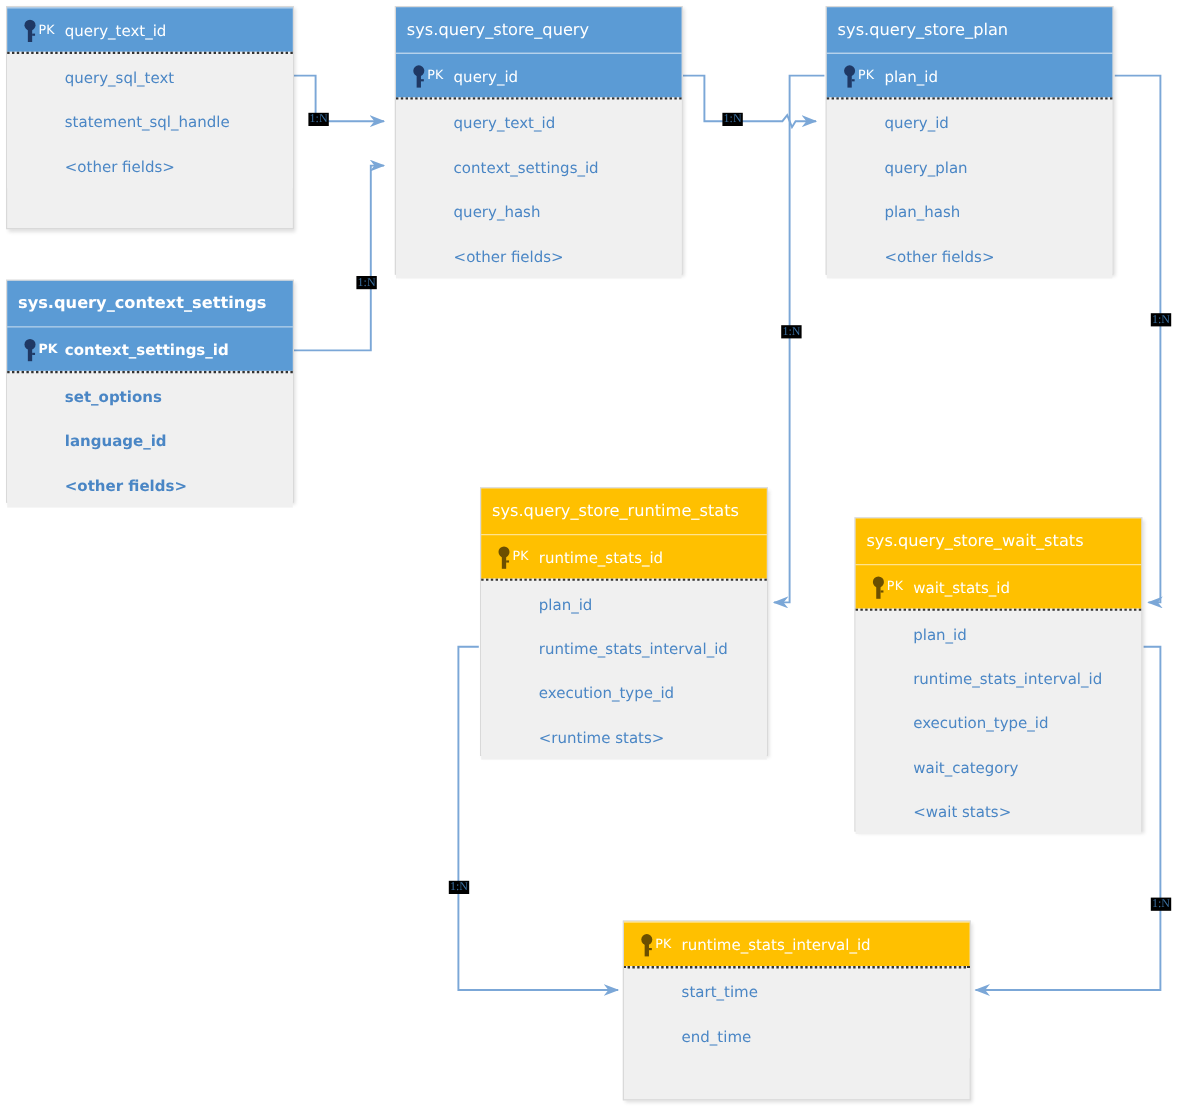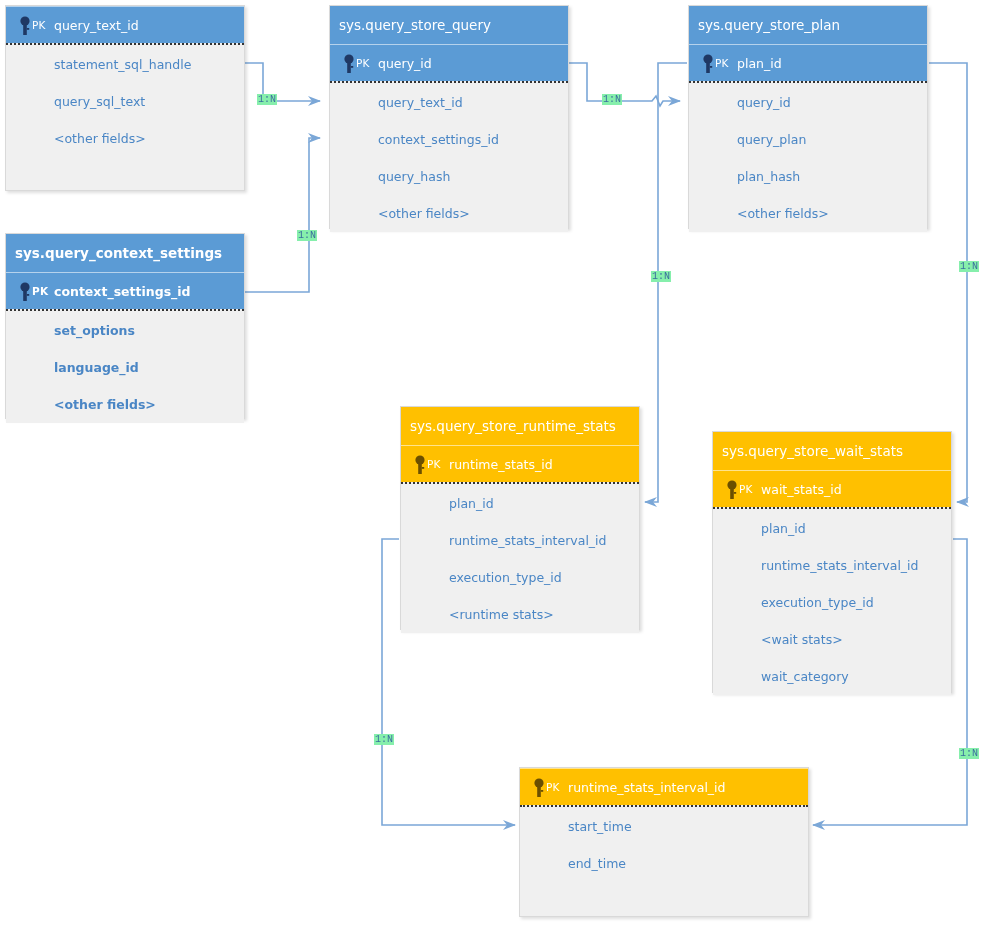--- a/index.html
+++ b/index.html
@@ -58,23 +58,23 @@
 
   .keyicon{position:absolute;left:13px;top:9px;width:12px;height:20px;}
   .pk-label{position:absolute;left:26px;top:0;font-size:10.5px;letter-spacing:0.2px;}
   .blue .pk-label{color:#FFFFFF;}
   .orange .pk-label{color:#FFFFFF;}
 
   .cardlabel{
     position:absolute;
     font-size:10px;
     color:#3A6E9E;
-    font-family:Liberation Mono, monospace;
+    font-family:Liberation Serif, serif;
     white-space:nowrap;
-    background:#86efac;
+    background:#000000;
     padding:0 1px;
   }
 </style>
 </head>
 <body>
 
 <div id="canvas">
 
   <svg id="links" viewBox="0 0 983 933" width="983" height="933">
     <defs>
@@ -112,22 +112,22 @@
     <div class="pk-row">
       <svg class="keyicon" viewBox="0 0 12 20">
         <circle cx="6" cy="5" r="4.6" fill="#1F3864"></circle>
         <rect x="4.2" y="7" width="3.6" height="12" fill="#1F3864"></rect>
         <rect x="7.8" y="12" width="2.4" height="1.8" fill="#1F3864"></rect>
       </svg>
       <span class="pk-label">PK</span>
       <span class="pkname">query_text_id</span>
     </div>
     <div class="fields">
+      <div class="field">query_sql_text</div>
       <div class="field">statement_sql_handle</div>
-      <div class="field">query_sql_text</div>
       <div class="field">&lt;other fields&gt;</div>
     </div>
   </div>
 
   <div class="entity blue" style="left:329px;top:5px;width:240px;height:224px;">
     <div class="hdr">sys.query_store_query</div>
     <div class="pk-row">
       <svg class="keyicon" viewBox="0 0 12 20">
         <circle cx="6" cy="5" r="4.6" fill="#1F3864"></circle>
         <rect x="4.2" y="7" width="3.6" height="12" fill="#1F3864"></rect>
@@ -208,22 +208,22 @@
         <rect x="4.2" y="7" width="3.6" height="12" fill="#6B4F00"></rect>
         <rect x="7.8" y="12" width="2.4" height="1.8" fill="#6B4F00"></rect>
       </svg>
       <span class="pk-label">PK</span>
       <span class="pkname">wait_stats_id</span>
     </div>
     <div class="fields">
       <div class="field">plan_id</div>
       <div class="field">runtime_stats_interval_id</div>
       <div class="field">execution_type_id</div>
+      <div class="field">wait_category</div>
       <div class="field">&lt;wait stats&gt;</div>
-      <div class="field">wait_category</div>
     </div>
   </div>
 
   <div class="entity orange" style="left:519px;top:767px;width:290px;height:150px;">
     <div class="pk-row">
       <svg class="keyicon" viewBox="0 0 12 20">
         <circle cx="6" cy="5" r="4.6" fill="#6B4F00"></circle>
         <rect x="4.2" y="7" width="3.6" height="12" fill="#6B4F00"></rect>
         <rect x="7.8" y="12" width="2.4" height="1.8" fill="#6B4F00"></rect>
       </svg>

